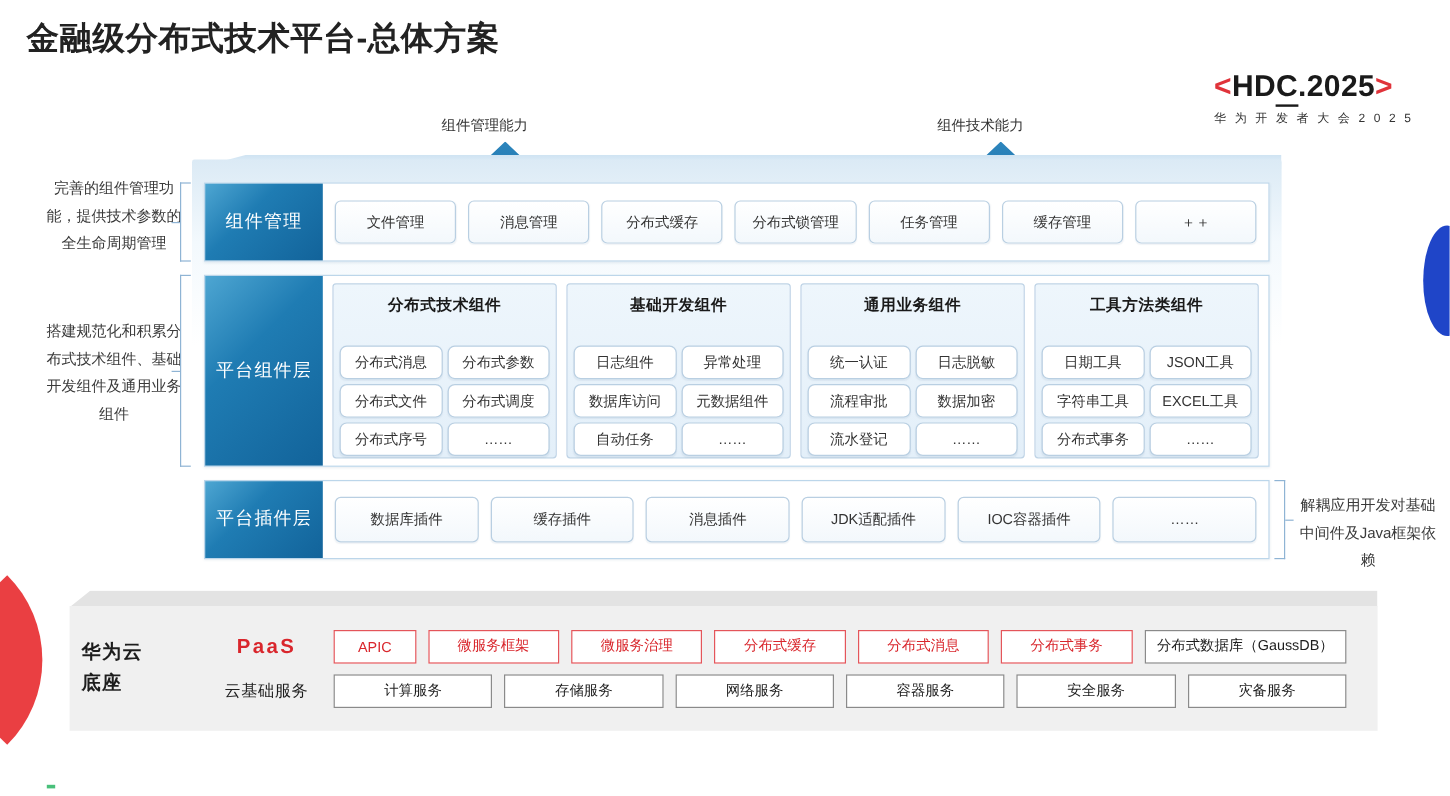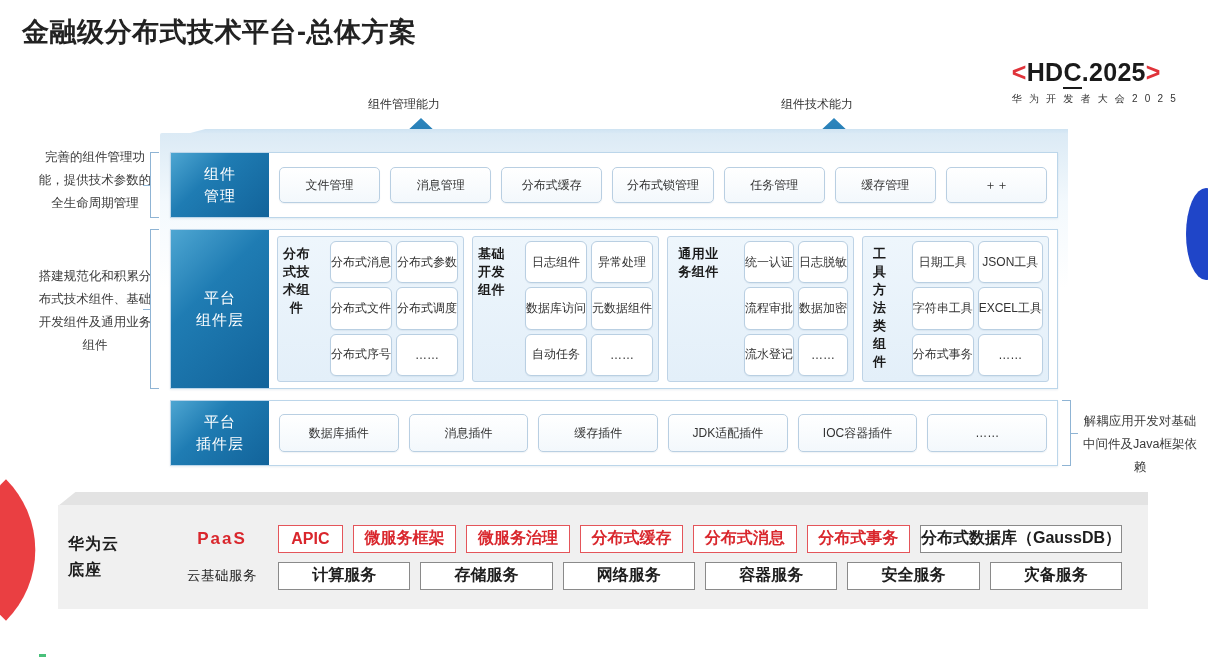--- a/index.html
+++ b/index.html
@@ -62,21 +62,21 @@
     position: absolute;
     background: #ffffff;
     border: 1px solid #bcd6ea;
     display: flex;
     box-shadow: 0 1px 2px rgba(40,90,130,.10);
   }
   .row-side {
     flex: 0 0 98px;
     background: linear-gradient(135deg, #4ea6d2 0%, #1f7cb3 38%, #12639a 100%);
     color: #fff;
-    display: flex; flex-direction: column; align-items: center; justify-content: center;
+    display: flex; flex-direction: row; align-items: center; justify-content: center;
     font-size: 15px; line-height: 1.45; font-weight: 500; letter-spacing: 1px;
   }
   .row-body { flex: 1; display: flex; align-items: center; }
 
   
   .pill {
     border: 1px solid #b9cfe2; border-radius: 5px;
     background: linear-gradient(180deg,#ffffff 0%, #f3f8fc 100%);
     color: #333; font-size: 12px;
     display: flex; align-items: center; justify-content: center;
@@ -89,21 +89,21 @@
   #row-mgmt .row-body { padding: 0 10px; gap: 10px; font-family: Liberation Serif, serif; }
   #row-mgmt .pill { flex: 1; height: 36px; }
 
   
   #row-comp { left: 170px; top: 229px; width: 888px; height: 160px; }
   #row-comp .row-side { flex: 0 0 98px; }
   #row-comp .row-body { padding: 6px 8px; gap: 8px; align-items: stretch; }
   .group {
     flex: 1; border: 1px solid #bed3e6; border-radius: 3px;
     background: linear-gradient(180deg,#eef6fc 0%, #e3eff9 100%);
-    display: flex; flex-direction: row; padding: 4px 5px 5px; gap: 20px;
+    display: flex; flex-direction: column; padding: 4px 5px 5px; gap: 20px;
   }
   .group-title {
     font-size: 13px; font-weight: 700; color: #1a1a1a;
     text-align: center; padding: 4px 0 5px; letter-spacing: .5px;
   }
   .group-grid { flex: 1; display: grid; grid-template-columns: 1fr 1fr; gap: 4px; }
   .group-grid .pill { height: 100%; min-height: 28px; border-radius: 6px; background:#fff; }
 
   
   #row-plug { left: 170px; top: 400px; width: 888px; height: 66px; }
@@ -136,21 +136,21 @@
   }
   .base-rows { flex: 1; display: flex; flex-direction: column; gap: 9px; padding-right: 26px; }
   .base-row { display: flex; align-items: center; gap: 10px; }
   .base-row-tag {
     flex: 0 0 92px; text-align: center; white-space: nowrap;
   }
   .tag-paas { font-size: 17px; font-weight: 700; color: #d9262c; letter-spacing: 2px; }
   .tag-cloud { font-size: 13.5px; color: #1d1d1d; letter-spacing: .5px; }
   .bbox {
     display: flex; align-items: center; justify-content: center;
-    height: 28px; font-size: 16px; white-space: nowrap; background: #fff; font-weight: bold;
+    height: 28px; font-size: 12px; white-space: nowrap; background: #fff;
   }
   .bbox.red { border: 1.3px solid #e4555a; color: #d9262c; }
   .bbox.gray { border: 1.3px solid #8a8a8a; color: #1d1d1d; }
 </style>
 </head>
 <body>
 
 <div class="slide">
 
   <div class="title">金融级分布式技术平台-总体方案</div>
@@ -261,22 +261,22 @@
     </div>
   </div>
 
   <div class="row" id="row-plug">
     <div class="row-side">
       <span>平台</span>
       <span>插件层</span>
     </div>
     <div class="row-body">
       <div class="pill">数据库插件</div>
+      <div class="pill">缓存插件</div>
       <div class="pill">消息插件</div>
-      <div class="pill">缓存插件</div>
       <div class="pill">JDK适配插件</div>
       <div class="pill">IOC容器插件</div>
       <div class="pill">……</div>
     </div>
   </div>
 
   <div class="base-top"></div>
   <div class="base">
     <div class="base-inner">
       <div class="base-label">

